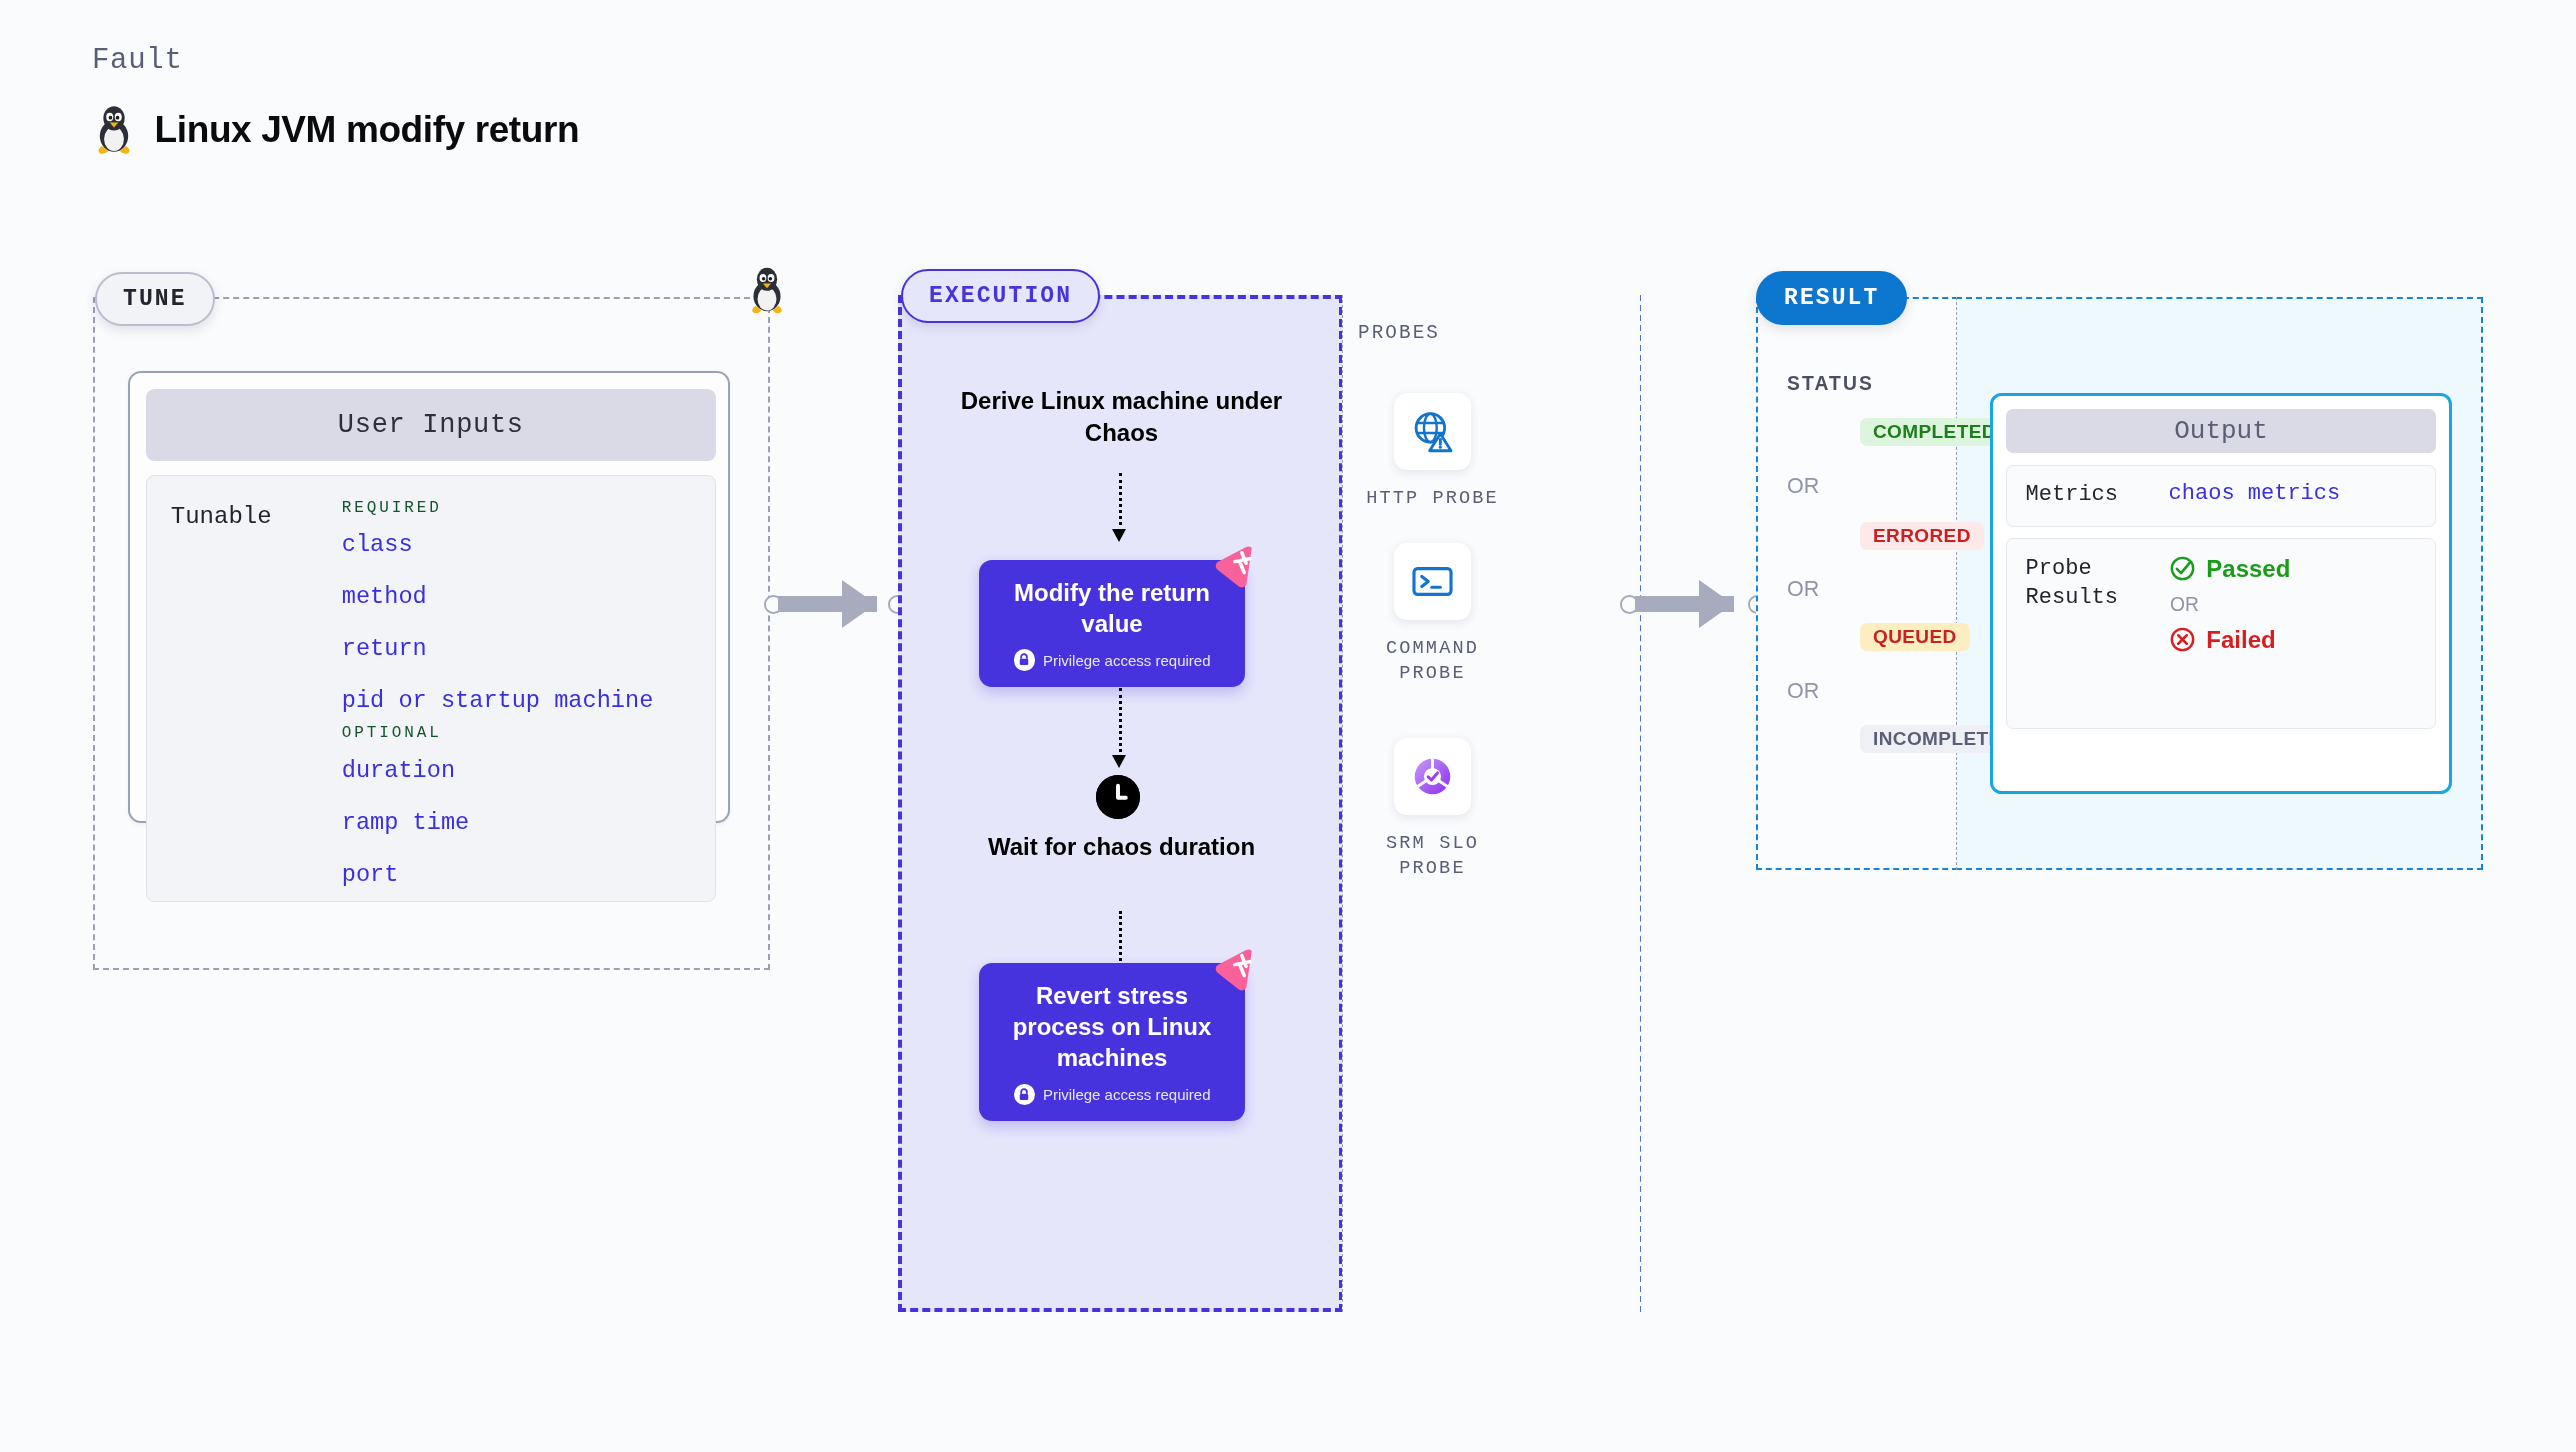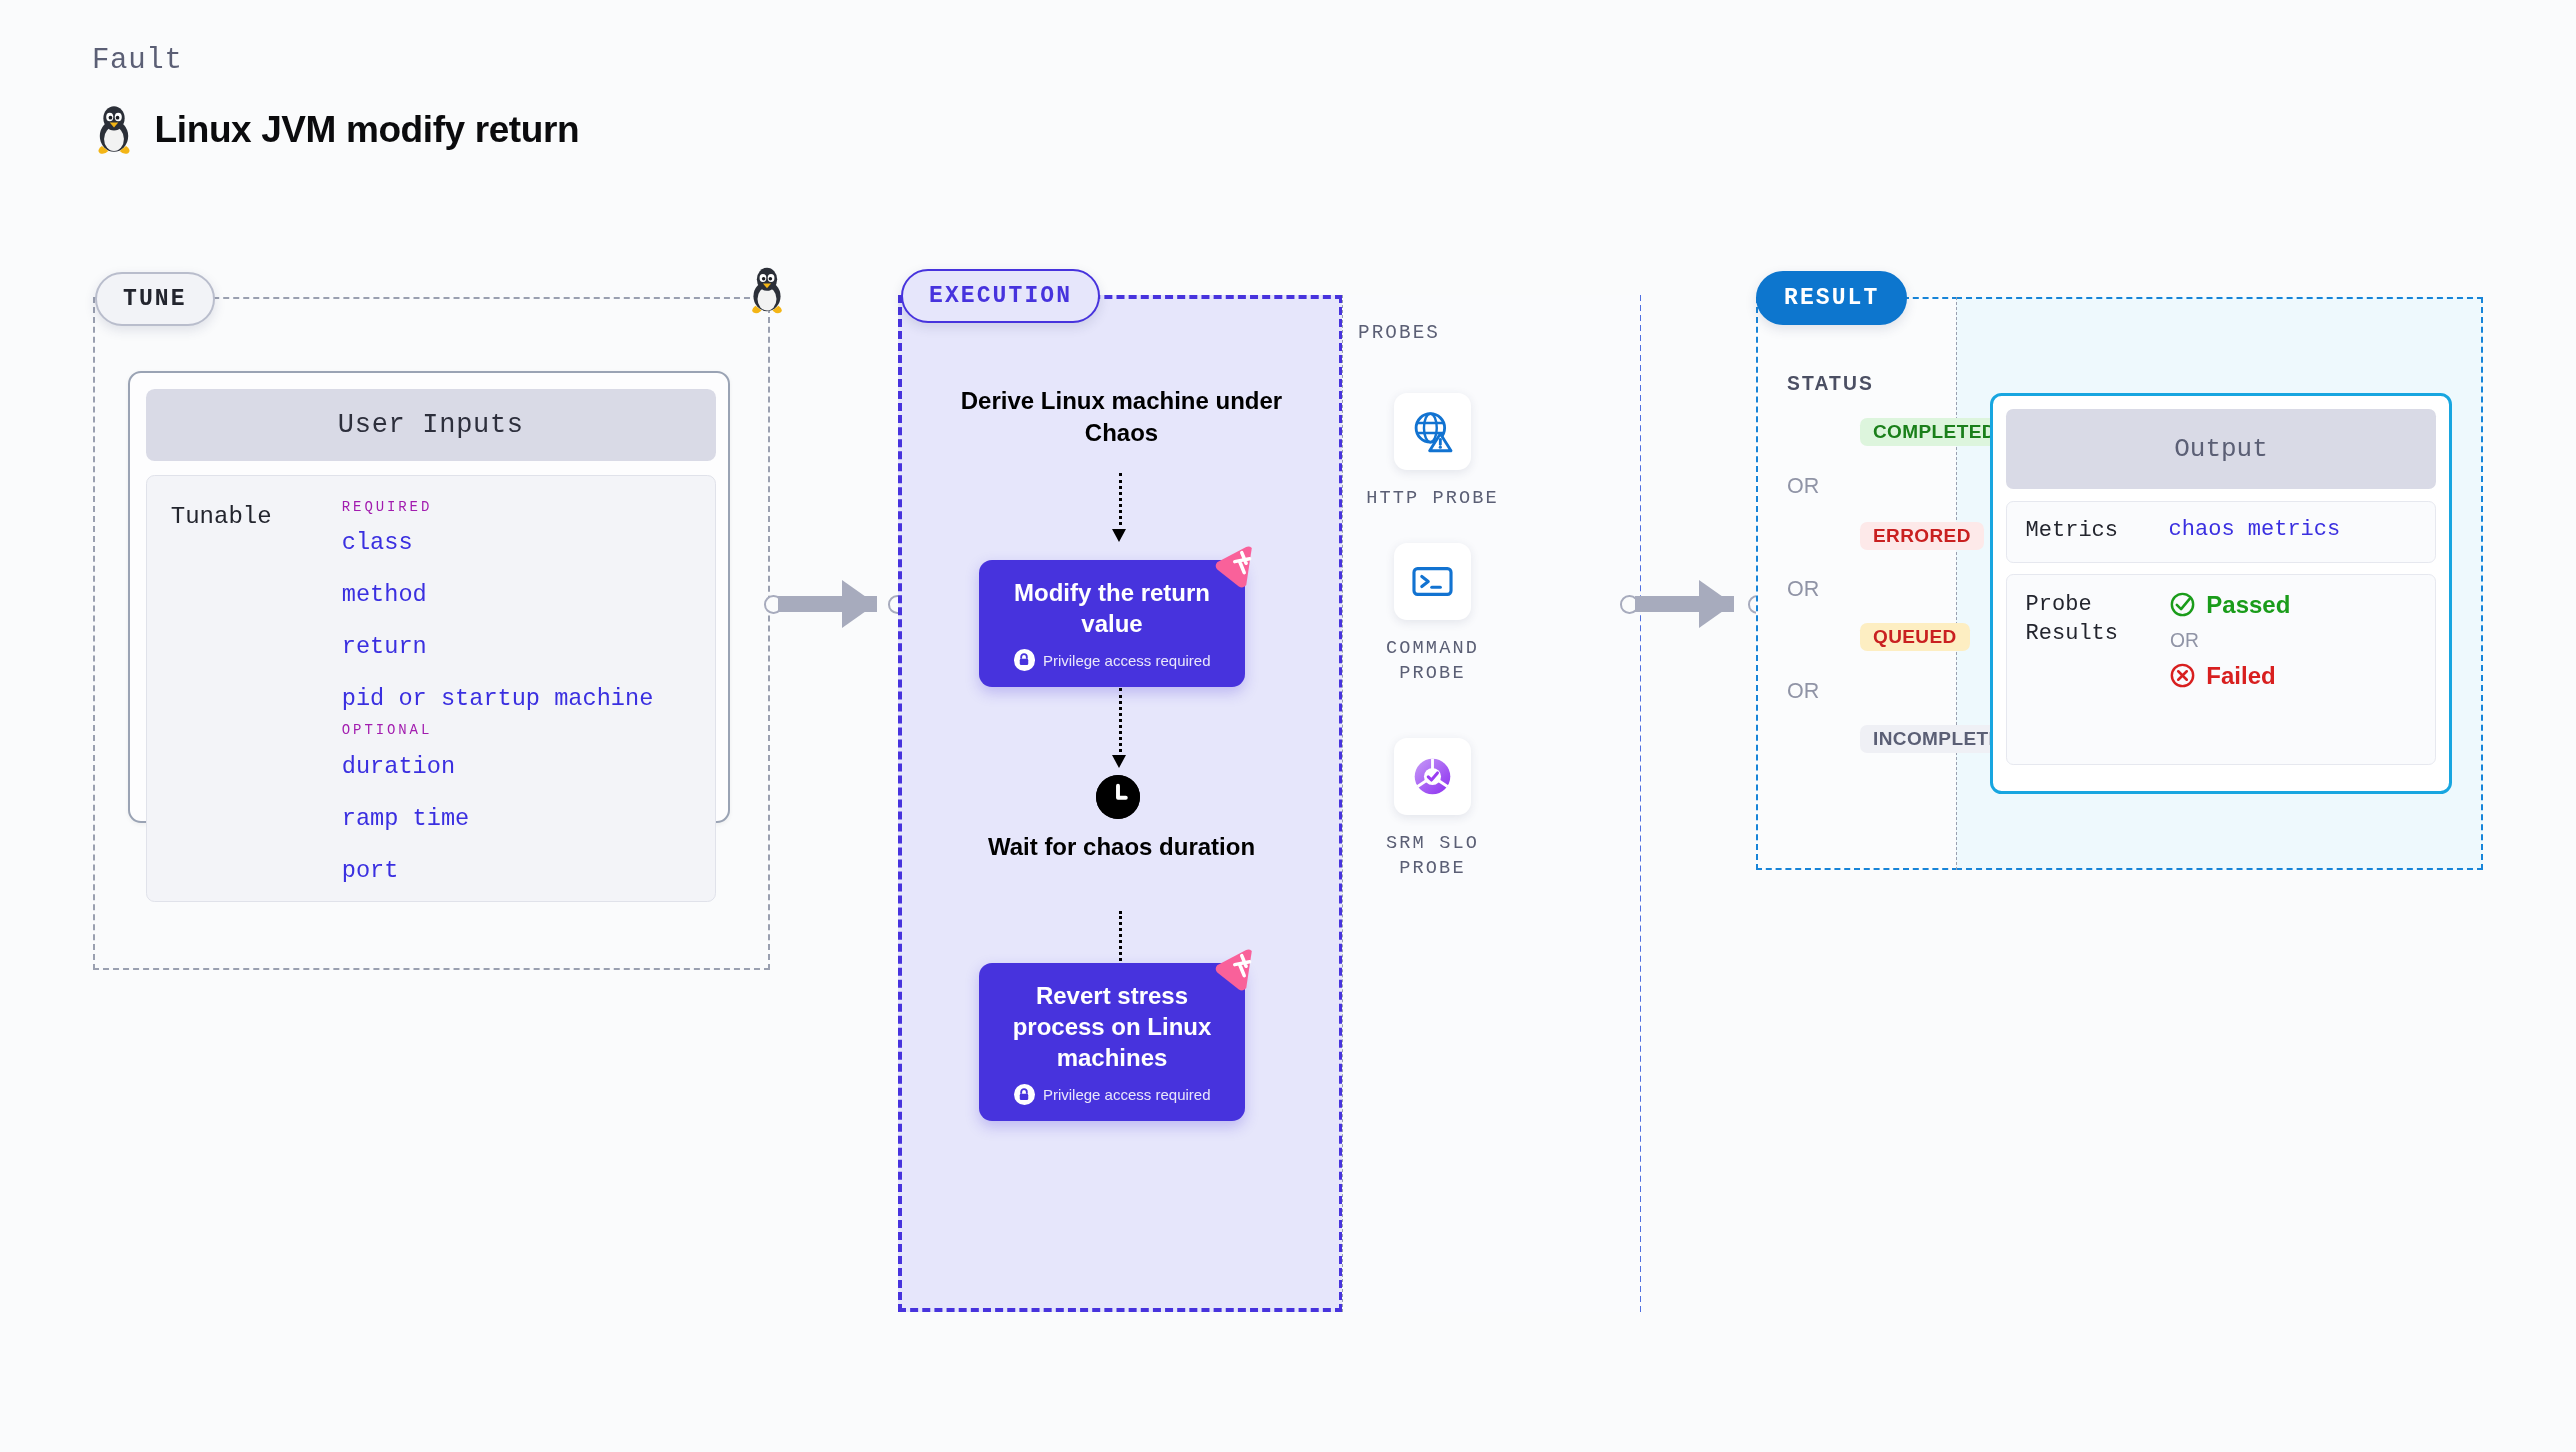--- a/index.html
+++ b/index.html
@@ -56,21 +56,21 @@
     position: absolute; left: 15.8px; top: 102px; width: 570px; height: 427px;
     background: #f3f4f8; border: 1.4px solid #e0e2ea; border-radius: 8.6px;
   }
   #tunable-label {
     position: absolute; left: 24px; top: 27px;
     font-family: "Liberation Mono", monospace; font-size: 24px; color: #23252e;
   }
   #tunable-list { position: absolute; left: 195px; top: 23px; }
   .group-caption {
     font-family: "Liberation Mono", monospace;
-    font-size: 14px; color: #a21caf; letter-spacing: 2.9px; margin-bottom: 14.3px;
+    font-size: 16px; color: #14532d; letter-spacing: 2.9px; margin-bottom: 14.3px;
   }
   .tunable-item {
     font-family: "Liberation Mono", monospace;
     font-size: 23.6px; color: #3a2fe0; margin-bottom: 25px; white-space: nowrap;
   }
   .tunable-item.tight { margin-bottom: 10px; }
 
   
   #mid-outer {
     left: 898px; top: 295px; width: 743px; height: 1017px;
@@ -168,21 +168,21 @@
     position: absolute; left: 1787px;
     font-size: 21.5px; color: #9094a6;
   }
 
   #output-card {
     position: absolute; left: 1990px; top: 393px; width: 462px; height: 401px;
     background: #fff; border: 3.6px solid #18a6e0; border-radius: 11.5px;
     padding: 13px;
   }
   #output-header {
-    height: 80px; background: #d9dae6; border-radius: 7.2px;
+    height: 44px; background: #d9dae6; border-radius: 7.2px;
     display: flex; align-items: center; justify-content: center;
     font-family: "Liberation Mono", monospace; font-size: 26px; color: #5b5f75;
   }
   .out-box {
     margin-top: 11.5px; background: #fafbfd;
     border: 1.4px solid #e6e8ef; border-radius: 7.2px;
     display: flex; padding: 15.8px 18.6px;
   }
   .out-key {
     font-family: "Liberation Mono", monospace;

